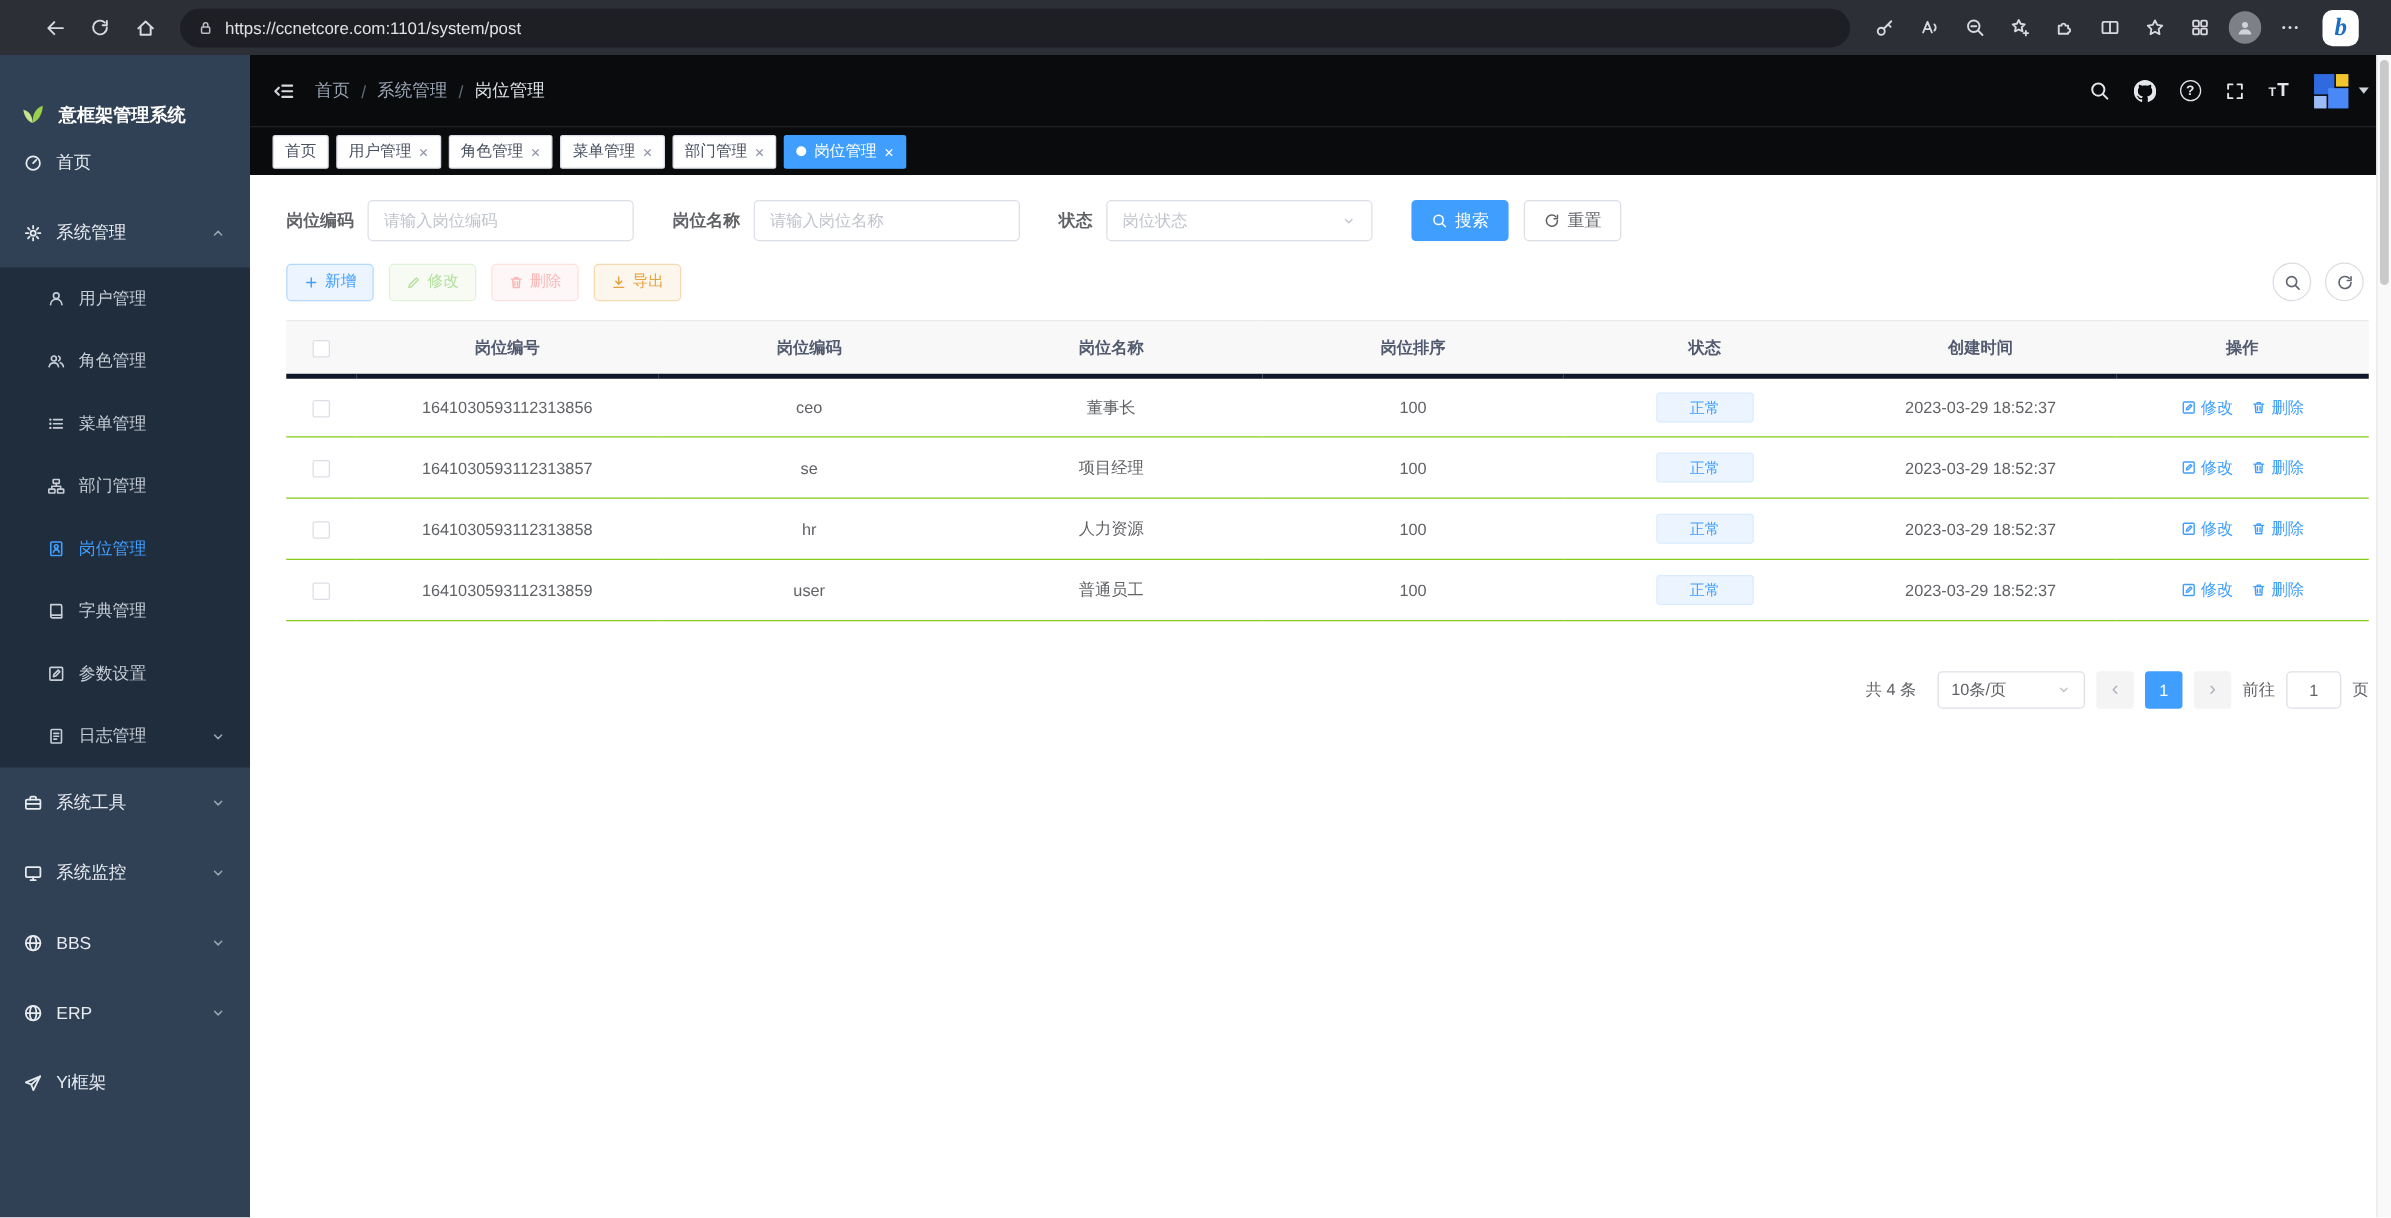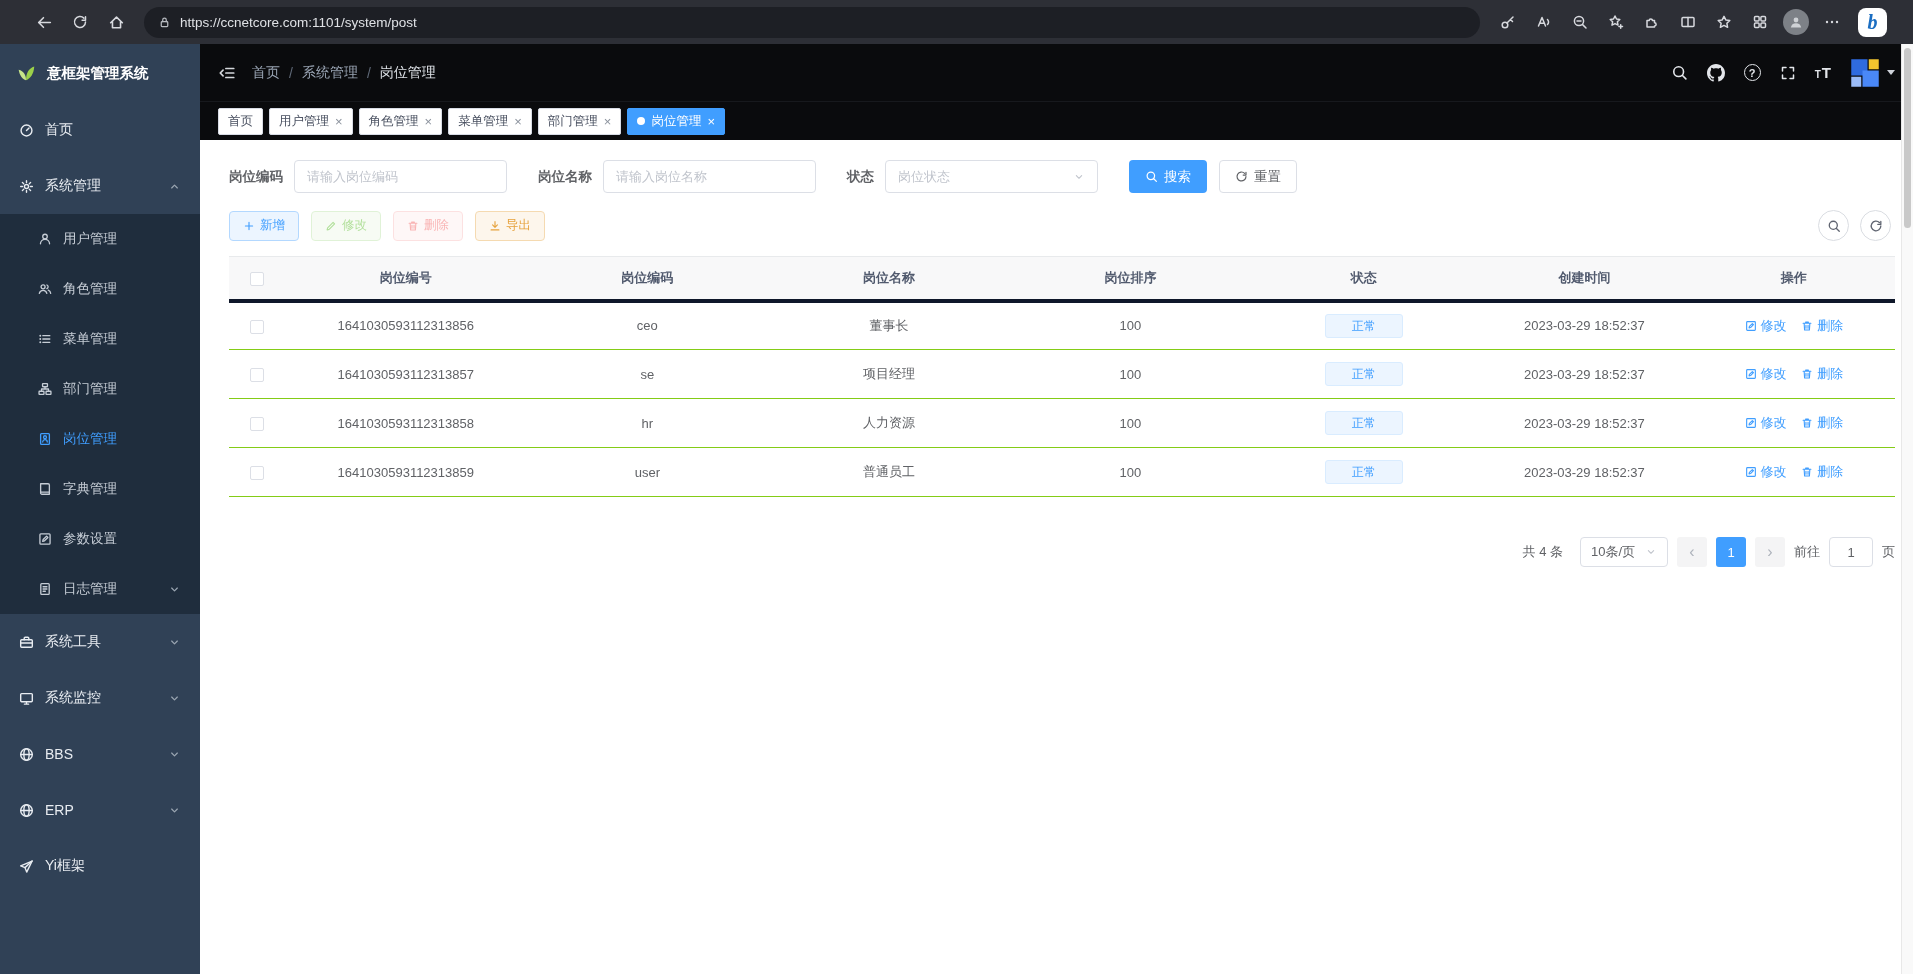--- a/index.html
+++ b/index.html
@@ -14,21 +14,21 @@
 .chrome-btn{width:36px;height:34px;display:flex;align-items:center;justify-content:center;color:#d7d9de;border-radius:6px;flex-shrink:0;cursor:pointer}
 .url-bar{flex:1;height:31px;background:#1d1f25;border-radius:16px;display:flex;align-items:center;gap:9px;padding:0 14px;margin:0 10px;color:#dfe1e5;font-size:13.5px;min-width:0;cursor:text}
 .url-text{white-space:nowrap;overflow:hidden}
 .chrome-right{display:flex;align-items:center;flex-shrink:0}
 .avatar-chip{width:26px;height:26px;border-radius:50%;background:#7d8187;display:flex;align-items:center;justify-content:center;overflow:hidden}
 .bing{width:29px;height:29px;background:#fff;border-radius:8px;display:flex;align-items:center;justify-content:center;margin-left:8px;font-family:"Liberation Serif",serif;font-weight:bold;font-style:italic;color:#1b6ec2;font-size:20px;cursor:pointer}
 
 
 .app{flex:1;display:flex;min-height:0}
 .sidebar{width:200px;background:#304156;flex-shrink:0;overflow:hidden}
-.logo-row{height:58px;display:flex;align-items:center;gap:10px;padding:16px 15px;cursor:pointer}
+.logo-row{height:58px;display:flex;align-items:flex-end;gap:10px;padding:0 15px;cursor:pointer}
 .logo-title{color:#fff;font-size:14.5px;font-weight:bold;white-space:nowrap}
 .mi{height:56px;display:flex;align-items:center;gap:11px;padding:0 19px;color:#e8ecf1;font-size:14px;cursor:pointer}
 .mi .micon{flex-shrink:0;display:flex}
 .mi .chev{margin-left:auto;color:#9aa5b1;display:flex}
 .chev.up{transform:rotate(180deg)}
 .submenu{background:#1f2d3d}
 .submenu .mi{height:50px;padding-left:38px;font-size:13.5px;color:#c6cdd6}
 .mi.active{color:#409eff}
 
 .main{flex:1;display:flex;flex-direction:column;min-width:0}
@@ -79,21 +79,21 @@
 table{width:100%;border-collapse:collapse;margin-top:15px}
 th{height:44px;background:#f8f8f9;font-size:13px;font-weight:bold;color:#515a6e;text-align:center;border-top:1px solid #e8eaec;border-bottom:4px solid #0f172a}
 td{height:49px;font-size:13px;color:#606266;text-align:center;border-bottom:1px solid #84cc16}
 .cb{width:14px;height:14px;border:1px solid #dcdfe6;border-radius:2px;background:#fff;display:inline-block;vertical-align:middle;cursor:pointer}
 .stag{display:inline-block;height:24px;line-height:22px;padding:0 26px;font-size:12px;background:#ecf5ff;border:1px solid #d9ecff;color:#409eff;border-radius:3px}
 .op{color:#409eff;display:inline-flex;align-items:center;gap:4px;font-size:13px;cursor:pointer}
 .op+.op{margin-left:11px}
 
 .pager{display:flex;align-items:center;justify-content:flex-end;margin-top:40px;font-size:13px;color:#606266;gap:9px}
 .ptotal{margin-right:8px}
-.psize{width:88px;height:30px;border:1px solid #dcdfe6;border-radius:4px;display:flex;align-items:center;justify-content:space-between;padding:0 10px;color:#606266;cursor:pointer;background:#fff}
+.psize{width:118px;height:30px;border:1px solid #dcdfe6;border-radius:4px;display:flex;align-items:center;justify-content:space-between;padding:0 10px;color:#606266;cursor:pointer;background:#fff}
 .pbtn{min-width:30px;height:30px;border-radius:3px;background:#f4f4f5;display:flex;align-items:center;justify-content:center;color:#aeb3bc;font-size:16px;cursor:pointer}
 .pcur{background:#409eff;color:#fff;font-size:13px}
 .goto-input{width:44px;height:30px;border:1px solid #dcdfe6;border-radius:4px;text-align:center;font-size:13px;color:#606266;font-family:inherit;background:#fff}
 
 .vscroll{position:absolute;top:44px;right:0;bottom:0;width:12px;background:#f9f9f9;border-left:1px solid #e8e8e8}
 .vthumb{position:absolute;top:4px;left:2px;width:7px;height:180px;border-radius:4px;background:#c9c9c9}
 </style>
 </head>
 <body>
 

